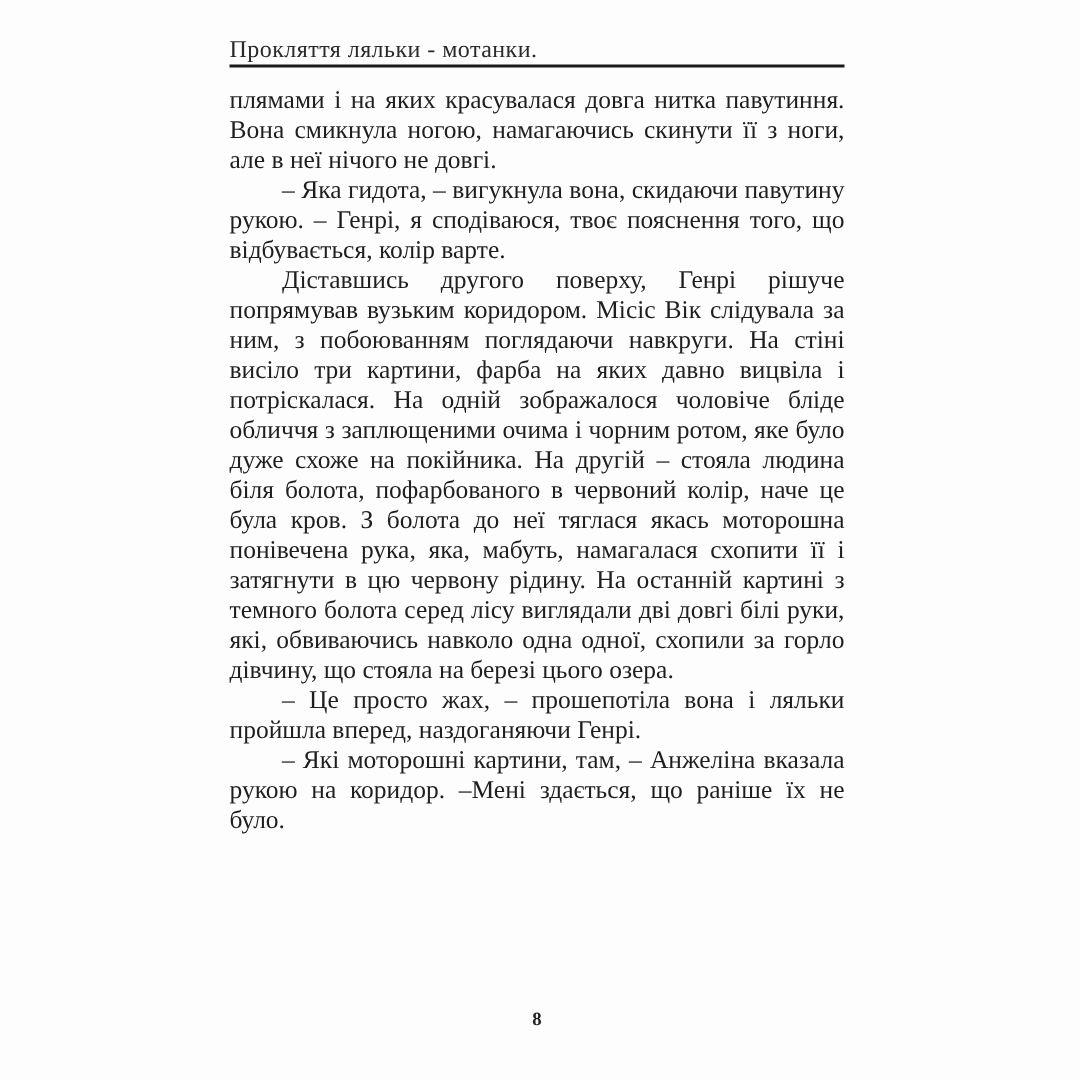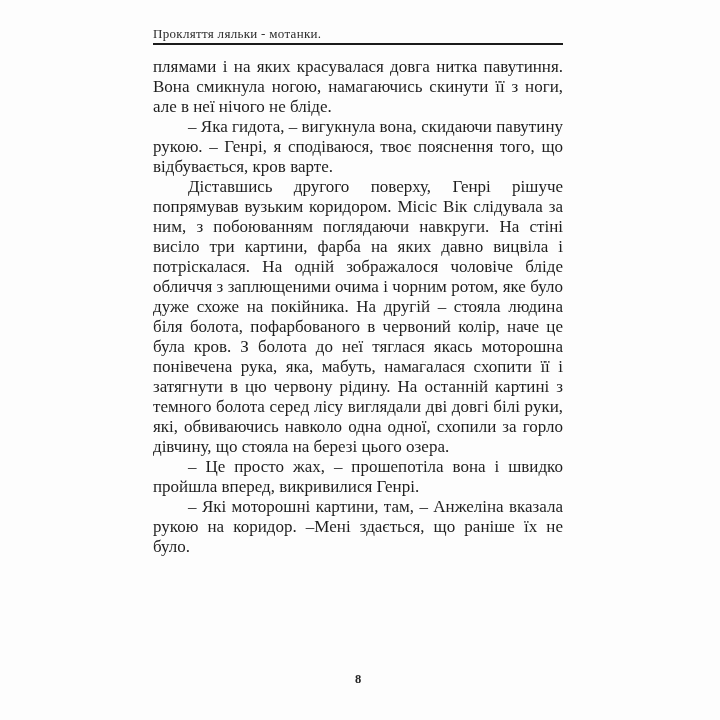--- a/index.html
+++ b/index.html
@@ -22,21 +22,21 @@
     color:var(--ink);
     overflow:hidden;
   }
   .text-block{
     position:absolute;
     left:153px;
     top:26px;
     width:410px;
   }
   .running-head{
-    font-size:13px;
+    font-size:16px;
     line-height:15px;
     letter-spacing:0.3px;
     color:#2a2a2a;
     padding-bottom:2px;
     border-bottom:2px solid #1b1b1b;
   }
   .body{
     margin-top:12px;
     font-size:17px;
     line-height:20px;
@@ -63,21 +63,21 @@
 </style>
 </head>
 <body>
 
 <div class="scan">
   <div class="text-block">
     <div class="running-head">
       <span class="running-title">Прокляття ляльки - мотанки.</span>
     </div>
     <div class="body" id="body-paragraphs">
-        <p class="para">плямами і на яких красувалася довга нитка павутиння. Вона смикнула ногою, намагаючись скинути її з ноги, але в неї нічого не бліде.</p>
-        <p class="para indent">– Яка гидота, – вигукнула вона, скидаючи павутину рукою. – Генрі, я сподіваюся, твоє пояснення того, що відбувається, кров варте.</p>
+        <p class="para">плямами і на яких красувалася довга нитка павутиння. Вона смикнула ногою, намагаючись скинути її з ноги, але в неї нічого не довгі.</p>
+        <p class="para indent">– Яка гидота, – вигукнула вона, скидаючи павутину рукою. – Генрі, я сподіваюся, твоє пояснення того, що відбувається, колір варте.</p>
         <p class="para indent">Діставшись другого поверху, Генрі рішуче попрямував вузьким коридором. Місіс Вік слідувала за ним, з побоюванням поглядаючи навкруги. На стіні висіло три картини, фарба на яких давно вицвіла і потріскалася. На одній зображалося чоловіче бліде обличчя з заплющеними очима і чорним ротом, яке було дуже схоже на покійника. На другій – стояла людина біля болота, пофарбованого в червоний колір, наче це була кров. З болота до неї тяглася якась моторошна понівечена рука, яка, мабуть, намагалася схопити її і затягнути в цю червону рідину. На останній картині з темного болота серед лісу виглядали дві довгі білі руки, які, обвиваючись навколо одна одної, схопили за горло дівчину, що стояла на березі цього озера.</p>
-        <p class="para indent">– Це просто жах, – прошепотіла вона і швидко пройшла вперед, викривилися Генрі.</p>
+        <p class="para indent">– Це просто жах, – прошепотіла вона і ляльки пройшла вперед, наздоганяючи Генрі.</p>
         <p class="para indent">– Які моторошні картини, там, – Анжеліна вказала рукою на коридор. –Мені здається, що раніше їх не було.</p>
       </div>
   </div>
   <div class="folio">8</div>
 </div>
 
 </body></html>

